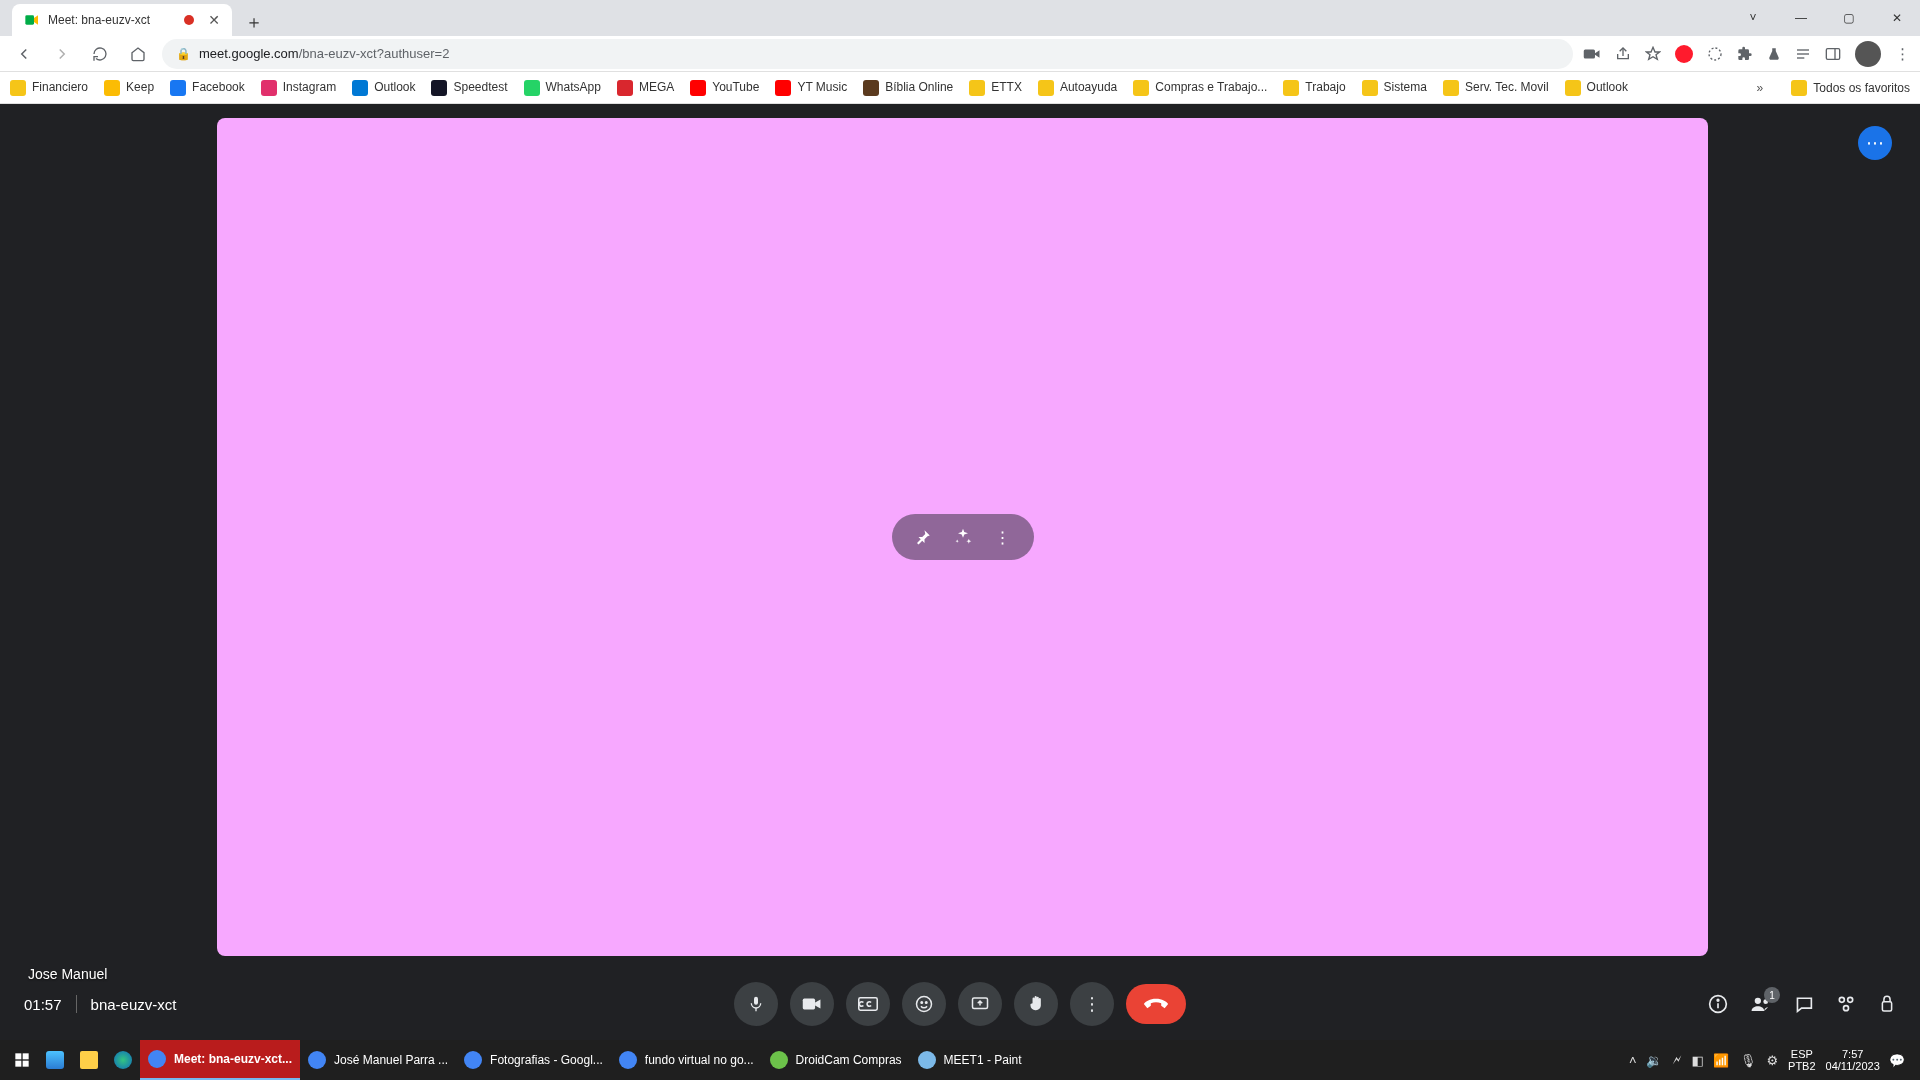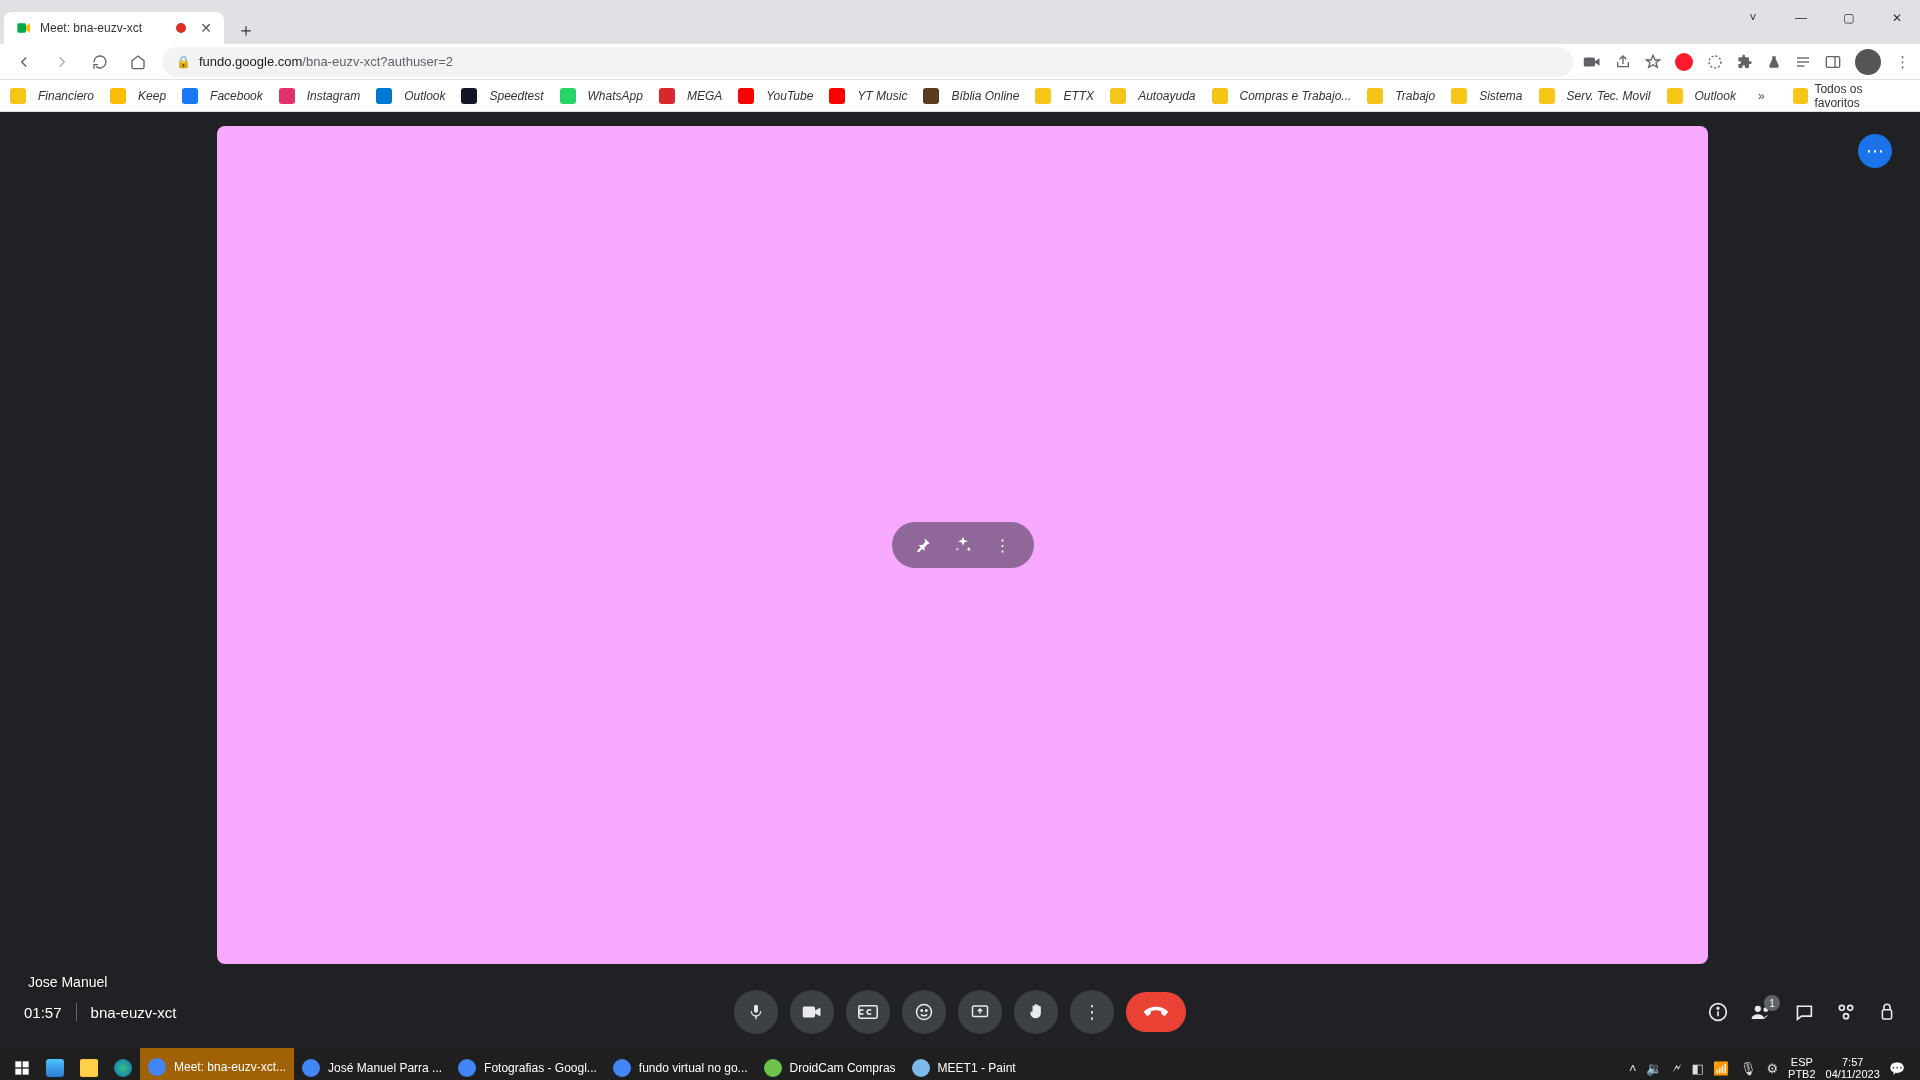--- a/index.html
+++ b/index.html
@@ -1,40 +1,40 @@
 <!DOCTYPE html>
 <html><head>
 <meta charset="utf-8">
 <style>
   * { margin:0; padding:0; box-sizing:border-box; font-family:"Segoe UI",Arial,sans-serif; }
   body { width:1920px; height:1080px; overflow:hidden; background:#fff; }
 
   
   .chrome-top { background:#dfe1e5; }
-  .tab-strip { height:44px; display:flex; align-items:flex-end; padding-left:4px; position:relative;text-align:right; }
+  .tab-strip { height:36px; display:flex; align-items:flex-end; padding-left:12px; position:relative;text-align:right; }
   .tab { display:flex; align-items:center; gap:8px; background:#fff; height:32px; padding:0 12px; border-radius:8px 8px 0 0; min-width:220px; font-size:12px; color:#333; }
   .tab .favicon { width:16px; height:16px; display:inline-flex; }
   .tab .rec-dot { width:10px; height:10px; border-radius:50%; background:#d93025; margin-left:auto; }
   .tab .tab-close { font-size:14px; color:#555; margin-left:6px; cursor:pointer; }
   .new-tab { width:28px; height:28px; color:#333; font-size:18px; display:flex; align-items:center; justify-content:center; margin-left:8px; cursor:pointer; }
   .win-controls { position:absolute; right:0; top:0; height:36px; display:flex; align-items:center; gap:2px; }
   .win-controls div { width:46px; height:32px; display:flex; align-items:center; justify-content:center; color:#333; font-size:12px; }
 
   .toolbar { height:36px; background:#fff; display:flex; align-items:center; padding:0 10px; gap:10px; border-bottom:1px solid #e0e0e0; }
   .nav-icon { width:28px; height:28px; display:flex; align-items:center; justify-content:center; color:#5f6368; border-radius:50%; }
   .addr { flex:1; height:30px; background:#f1f3f4; border-radius:15px; display:flex; align-items:center; padding:0 14px; gap:8px; color:#202124; font-size:13px; }
   .addr .lock { font-size:12px; color:#5f6368; }
   .addr .host { color:#202124; }
   .addr .path { color:#5f6368; }
   .tb-right { display:flex; align-items:center; gap:14px; color:#5f6368; font-size:15px; }
   .avatar-sm { width:26px; height:26px; border-radius:50%; background:#555; }
   .ext-icon { width:18px; height:18px; border-radius:50%; display:inline-block; }
 
   .bookmarks { height:32px; background:#fff; display:flex; align-items:center; padding:0 10px; gap:16px; font-size:12px; color:#333; border-bottom:1px solid #e0e0e0; }
-  .bm-item { display:flex; align-items:center; gap:12px; white-space:nowrap; cursor:pointer;font-style:italic; }
+  .bm-item { display:flex; align-items:flex-start; gap:6px; white-space:nowrap; cursor:pointer; }
   .bm-icon { width:16px; height:16px; border-radius:3px; display:inline-block; }
   .bm-chevron { margin-left:auto; color:#555; padding:0 6px; }
   .bm-fav { display:flex; align-items:center; gap:6px; margin-left:6px; }
 
   
   .meet-area { position:relative; background:#202124; height:calc(1080px - 36px - 36px - 32px - 40px); }
   .video-tile { position:absolute; top:14px; left:217px; width:1491px; height:838px; background:#f7a8ff; border-radius:8px; }
   .tile-overlay { position:absolute; top:50%; left:50%; transform:translate(-50%,-50%); display:flex; align-items:center; gap:10px; background:rgba(60,50,70,0.55); padding:8px 16px; border-radius:30px; }
   .ov-btn { width:30px; height:30px; display:flex; align-items:center; justify-content:center; color:#fff; cursor:pointer; }
   .more-dots-btn { position:absolute; top:22px; right:28px; width:34px; height:34px; border-radius:50%; background:#1a73e8; color:#fff; display:flex; align-items:center; justify-content:center; font-size:18px; }
@@ -46,21 +46,21 @@
   .mb-center { position:absolute; left:50%; transform:translateX(-50%); display:flex; align-items:center; gap:12px; }
   .circ-btn { width:44px; height:44px; border-radius:50%; background:#3c4043; color:#e8eaed; display:flex; align-items:center; justify-content:center; font-size:18px; cursor:pointer; }
   .hangup { width:60px; height:40px; border-radius:22px; background:#ea4335; display:flex; align-items:center; justify-content:center; }
   .mb-right { margin-left:auto; display:flex; align-items:center; gap:22px; font-size:18px; }
   .mb-right .rel { position:relative; }
   .badge { position:absolute; top:-8px; right:-8px; background:#5f6368; color:#fff; font-size:10px; width:16px; height:16px; border-radius:50%; display:flex; align-items:center; justify-content:center; }
 
   
   .taskbar { height:40px; background:#1f1f1f; display:flex; align-items:center; color:#fff; padding:0 6px; font-size:12px; }
   .task-btn { height:40px; padding:0 8px; display:flex; align-items:center; gap:8px; cursor:pointer; }
-  .task-btn.active { background:#a16207; border-bottom:2px solid #76b9ed; }
+  .task-btn.active { background:#b91c1c; border-bottom:2px solid #76b9ed;font-weight:bold; }
   .task-icon { width:18px; height:18px; display:inline-block; }
   .task-label { max-width:120px; overflow:hidden; text-overflow:ellipsis; white-space:nowrap; }
   .tray { margin-left:auto; display:flex; align-items:center; gap:10px; font-size:11px; padding-right:8px; }
   .tray .col { text-align:center; line-height:1.1; }
   .tray .tic { font-size:13px; color:#ddd; }
 
   
   svg { display:block; }
 </style>
 </head>
@@ -105,21 +105,21 @@
           <path d="M3 22v-6h6"></path>
         </svg>
       </div>
     <div class="nav-icon">
         <svg width="16" height="16" viewBox="0 0 24 24" fill="none" stroke="#5f6368" stroke-width="2">
           <path d="M3 10l9-7 9 7v10a2 2 0 0 1-2 2H5a2 2 0 0 1-2-2z"></path>
         </svg>
       </div>
     <div class="addr">
       <span class="lock">🔒</span>
-      <span><span class="host">fundo.google.com</span><span class="path">/bna-euzv-xct?authuser=2</span></span>
+      <span><span class="host">meet.google.com</span><span class="path">/bna-euzv-xct?authuser=2</span></span>
     </div>
     <div class="tb-right">
       <span>
           <svg width="18" height="14" viewBox="0 0 24 18" fill="#5f6368">
             <rect x="1" y="3" width="15" height="12" rx="2"></rect>
             <path d="M16 8l6-4v10l-6-4z"></path>
           </svg>
         </span>
       <span>
           <svg width="16" height="16" viewBox="0 0 24 24" fill="none" stroke="#5f6368" stroke-width="2">

